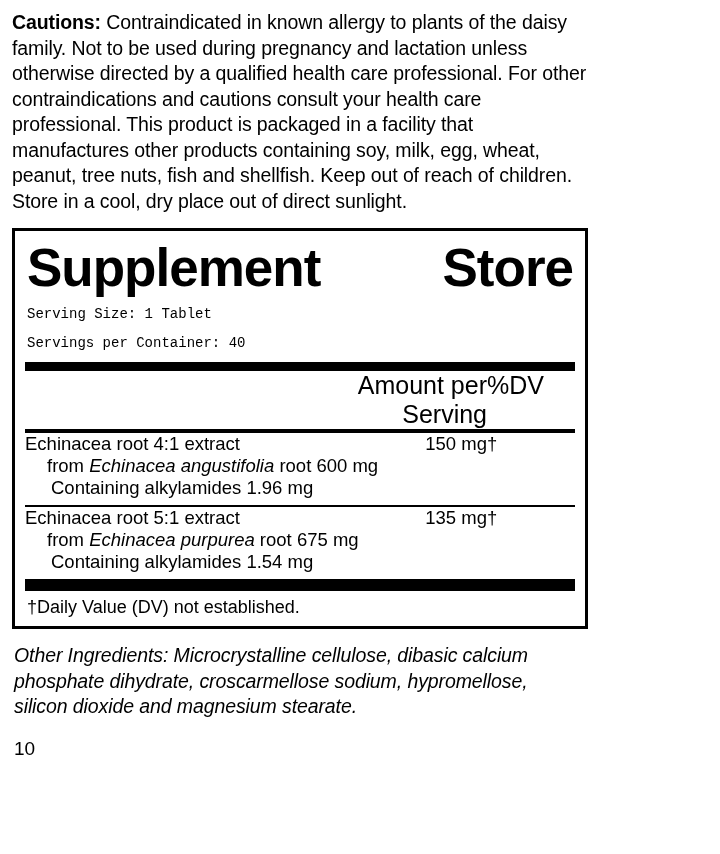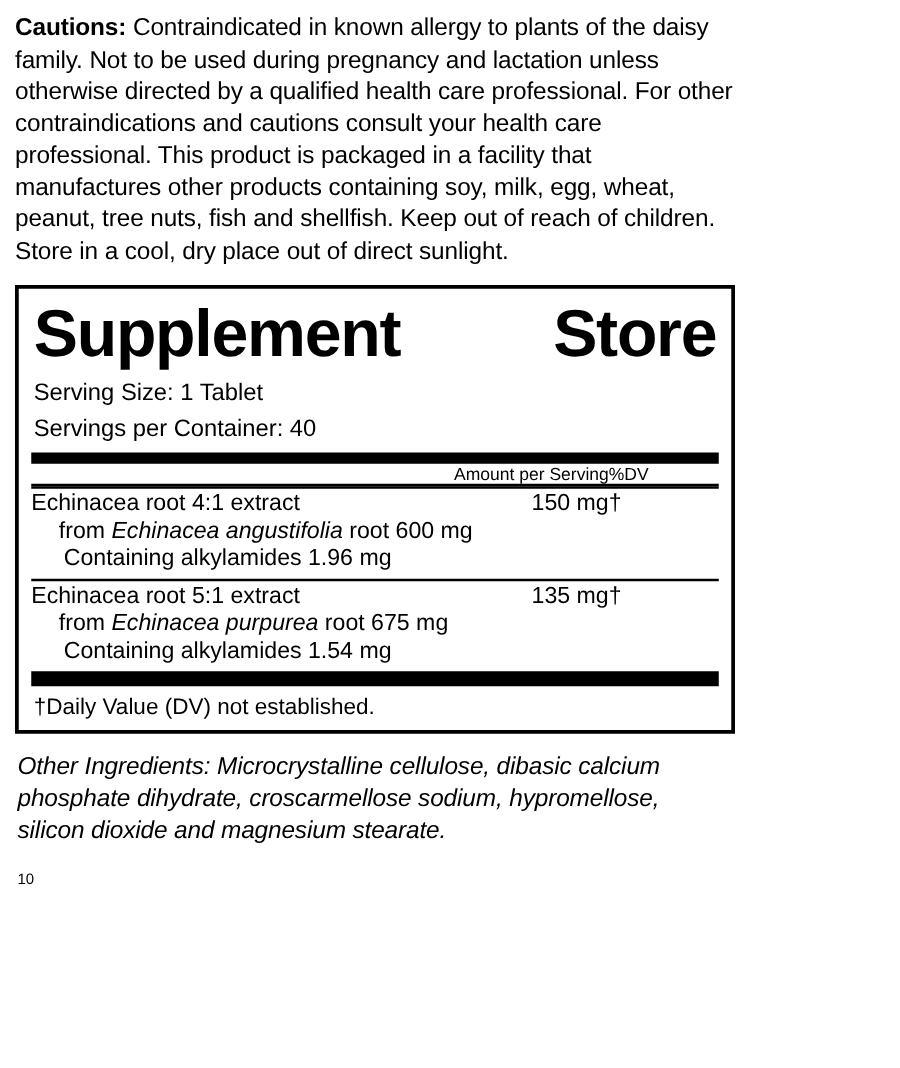--- a/index.html
+++ b/index.html
@@ -44,23 +44,24 @@
   .sf-title {
     font-size: 53px;
     font-weight: bold;
     line-height: 58px;
     letter-spacing: -1px;
     display: flex;
     justify-content: space-between;
     padding: 2px 2px 0 2px;
   }
   .sf-serving {
-    font-size: 19px;
+    font-size: 14px;
     line-height: 23px;
     padding: 6px 2px 0 2px;
+    font-family: Liberation Mono, monospace;
   }
 
   .rule-thick {
     height: 9px;
     background: #000;
     margin: 7px 0 0 0;
   }
   .rule-thin {
     height: 2px;
     background: #000;
@@ -82,21 +83,21 @@
     vertical-align: top;
     text-align: left;
     font-weight: normal;
   }
   .col-name   { width: 54%; }
   .col-amt    { width: 30%; text-align: right !important; }
   .col-dv     { width: 16%; text-align: right; margin-top: 44px; }
 
   .head-row th {
     font-weight: bold;
-    font-size: 14px;
+    font-size: 25px;
     padding: 6px 0 6px 0;
   }
 
   .row-main td {
     padding: 6px 0 5px 0;
   }
   .row-sub td {
     padding: 0 0 1px 0;
   }
   .sub1 { padding-left: 22px !important; }
@@ -111,21 +112,21 @@
 
   
   .other {
     font-size: 19.5px;
     line-height: 25.5px;
     margin: 14px 4px 0 4px;
     letter-spacing: -0.1px;
     font-style: italic;
   }
   .page-num {
-    font-size: 12px;
+    font-size: 19px;
     margin: 18px 4px 0 4px;
   }
 </style>
 </head>
 <body>
 
 <div class="page">
 
   <p class="cautions">
     <b>Cautions:</b><span> Contraindicated in known allergy to plants of the daisy family. Not to be used during pregnancy and lactation unless otherwise directed by a qualified health care professional. For other contraindications and cautions consult your health care professional. This product is packaged in a facility that manufactures other products containing soy, milk, egg, wheat, peanut, tree nuts, fish and shellfish. Keep out of reach of children. Store in a cool, dry place out of direct sunlight.</span>

